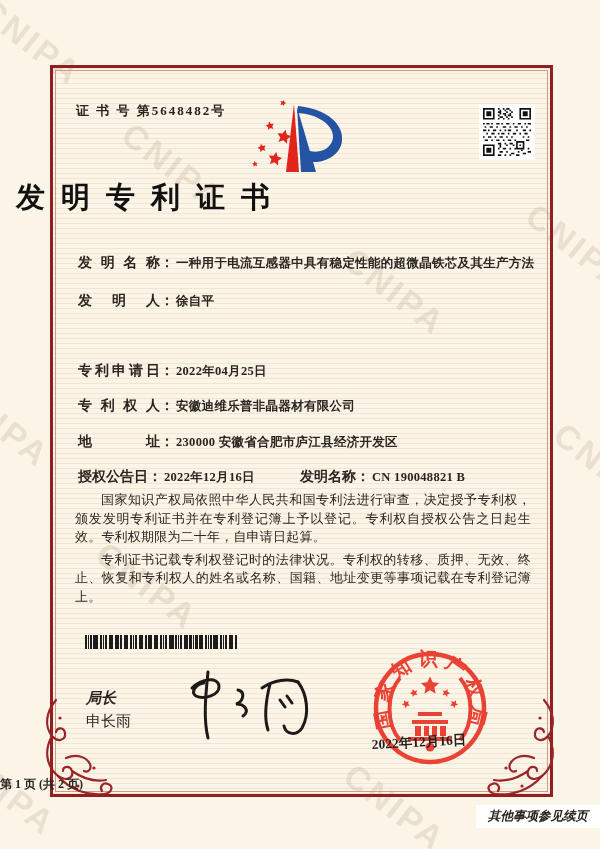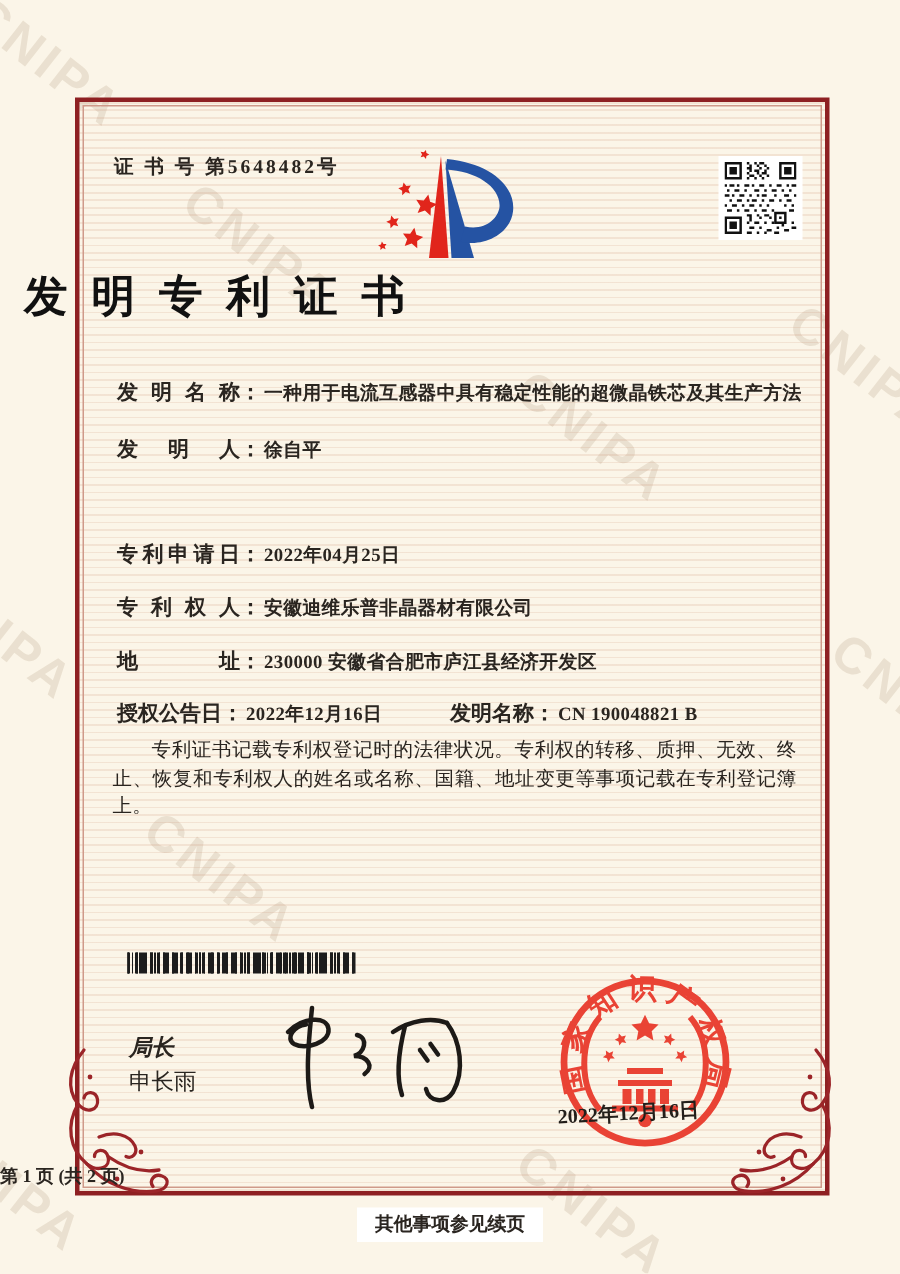--- a/index.html
+++ b/index.html
@@ -38,21 +38,21 @@
       repeating-linear-gradient(90deg,#1c1c1c 0 2px,transparent 2px 5px),
       repeating-linear-gradient(90deg,#1c1c1c 0 1px,transparent 1px 8px),
       repeating-linear-gradient(90deg,#1c1c1c 0 1px,transparent 1px 3px);}
   .signer-role{position:absolute;left:86px;top:689px;font-size:15px;font-weight:700;
                font-family:"Liberation Sans","DejaVu Sans",sans-serif;font-style:italic;}
   .signer-name{position:absolute;left:86px;top:712px;font-size:15px;font-weight:400;
                font-family:"Liberation Sans","DejaVu Sans",sans-serif;}
   .signature{position:absolute;left:180px;top:670px;}
   .seal{position:absolute;left:358px;top:636px;mix-blend-mode:multiply;opacity:0.95;}
   .page-no{position:absolute;left:0;top:776px;width:600px;text-align:left;font-size:12px;font-weight:600;}
-  .foot-note{position:absolute;left:0;top:805px;width:600px;text-align:center;}
+  .foot-note{position:absolute;left:0;top:805px;width:600px;text-align:right;font-style:italic;}
   .foot-note span{display:inline-block;background:#ffffff;padding:3px 12px;font-size:12.5px;font-weight:600;}
 </style>
 </head>
 <body>
 
 <div class="page">
 
   <div class="wm" style="left:-4px;top:-10px">CNIPA</div>
   <div class="wm" style="left:138px;top:115px">CNIPA</div>
   <div class="wm" style="left:542px;top:196px">CNIPA</div>
@@ -152,20 +152,21 @@
     <div class="frow" style="top:467px">
       <span>
         <span class="fcolon">授权公告日</span><span class="fcolon">：</span><span class="fvalue">2022年12月16日</span>
       </span>
       <span class="grant2">
         <span class="fcolon">发明名称</span><span class="fcolon">：</span><span class="fvalue">CN 190048821 B</span>
       </span>
     </div>
 
     <div class="paras">
+      <p>国家知识产权局依照中华人民共和国专利法进行审查，决定授予专利权，颁发发明专利证书并在专利登记簿上予以登记。专利权自授权公告之日起生效。专利权期限为二十年，自申请日起算。</p>
       <p>专利证书记载专利权登记时的法律状况。专利权的转移、质押、无效、终止、恢复和专利权人的姓名或名称、国籍、地址变更等事项记载在专利登记簿上。</p>
     </div>
 
     <div class="barcode"></div>
 
     <div class="signer-role">局长</div>
     <div class="signer-name">申长雨</div>
 
     <svg class="signature" width="140" height="72" viewBox="0 0 140 72">
       <g fill="none" stroke="#1d1a17" stroke-width="3" stroke-linecap="round">

